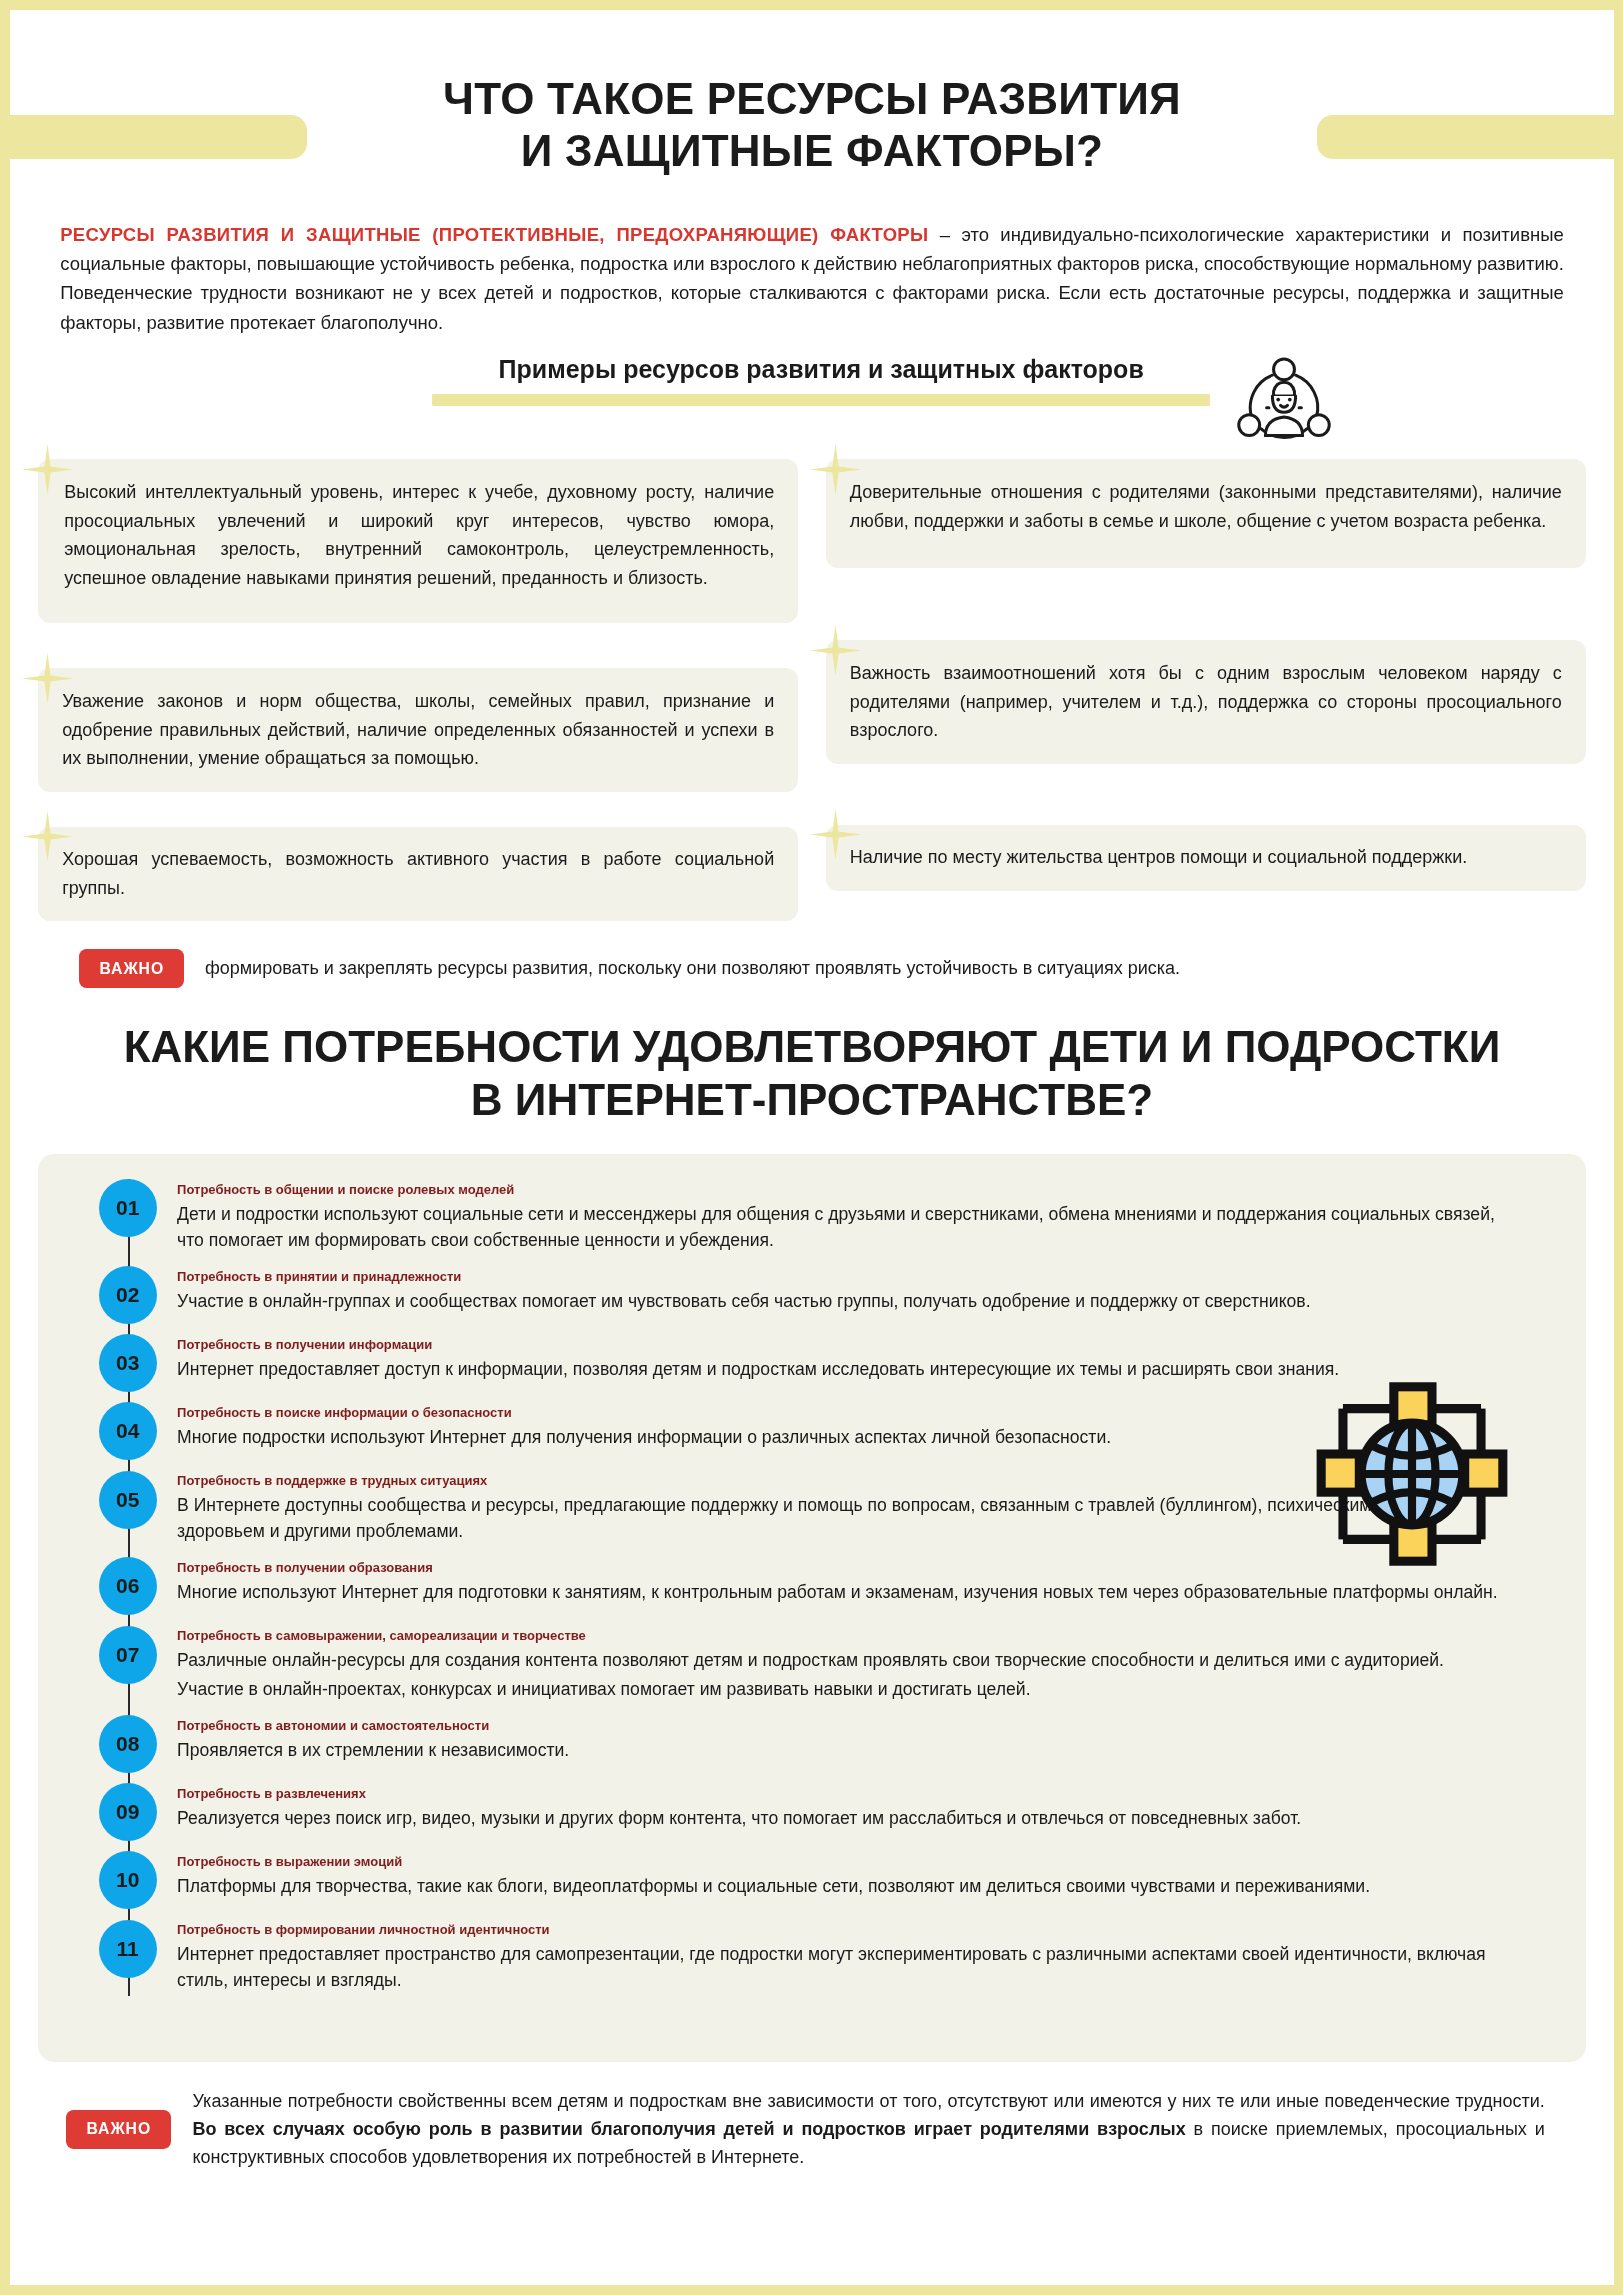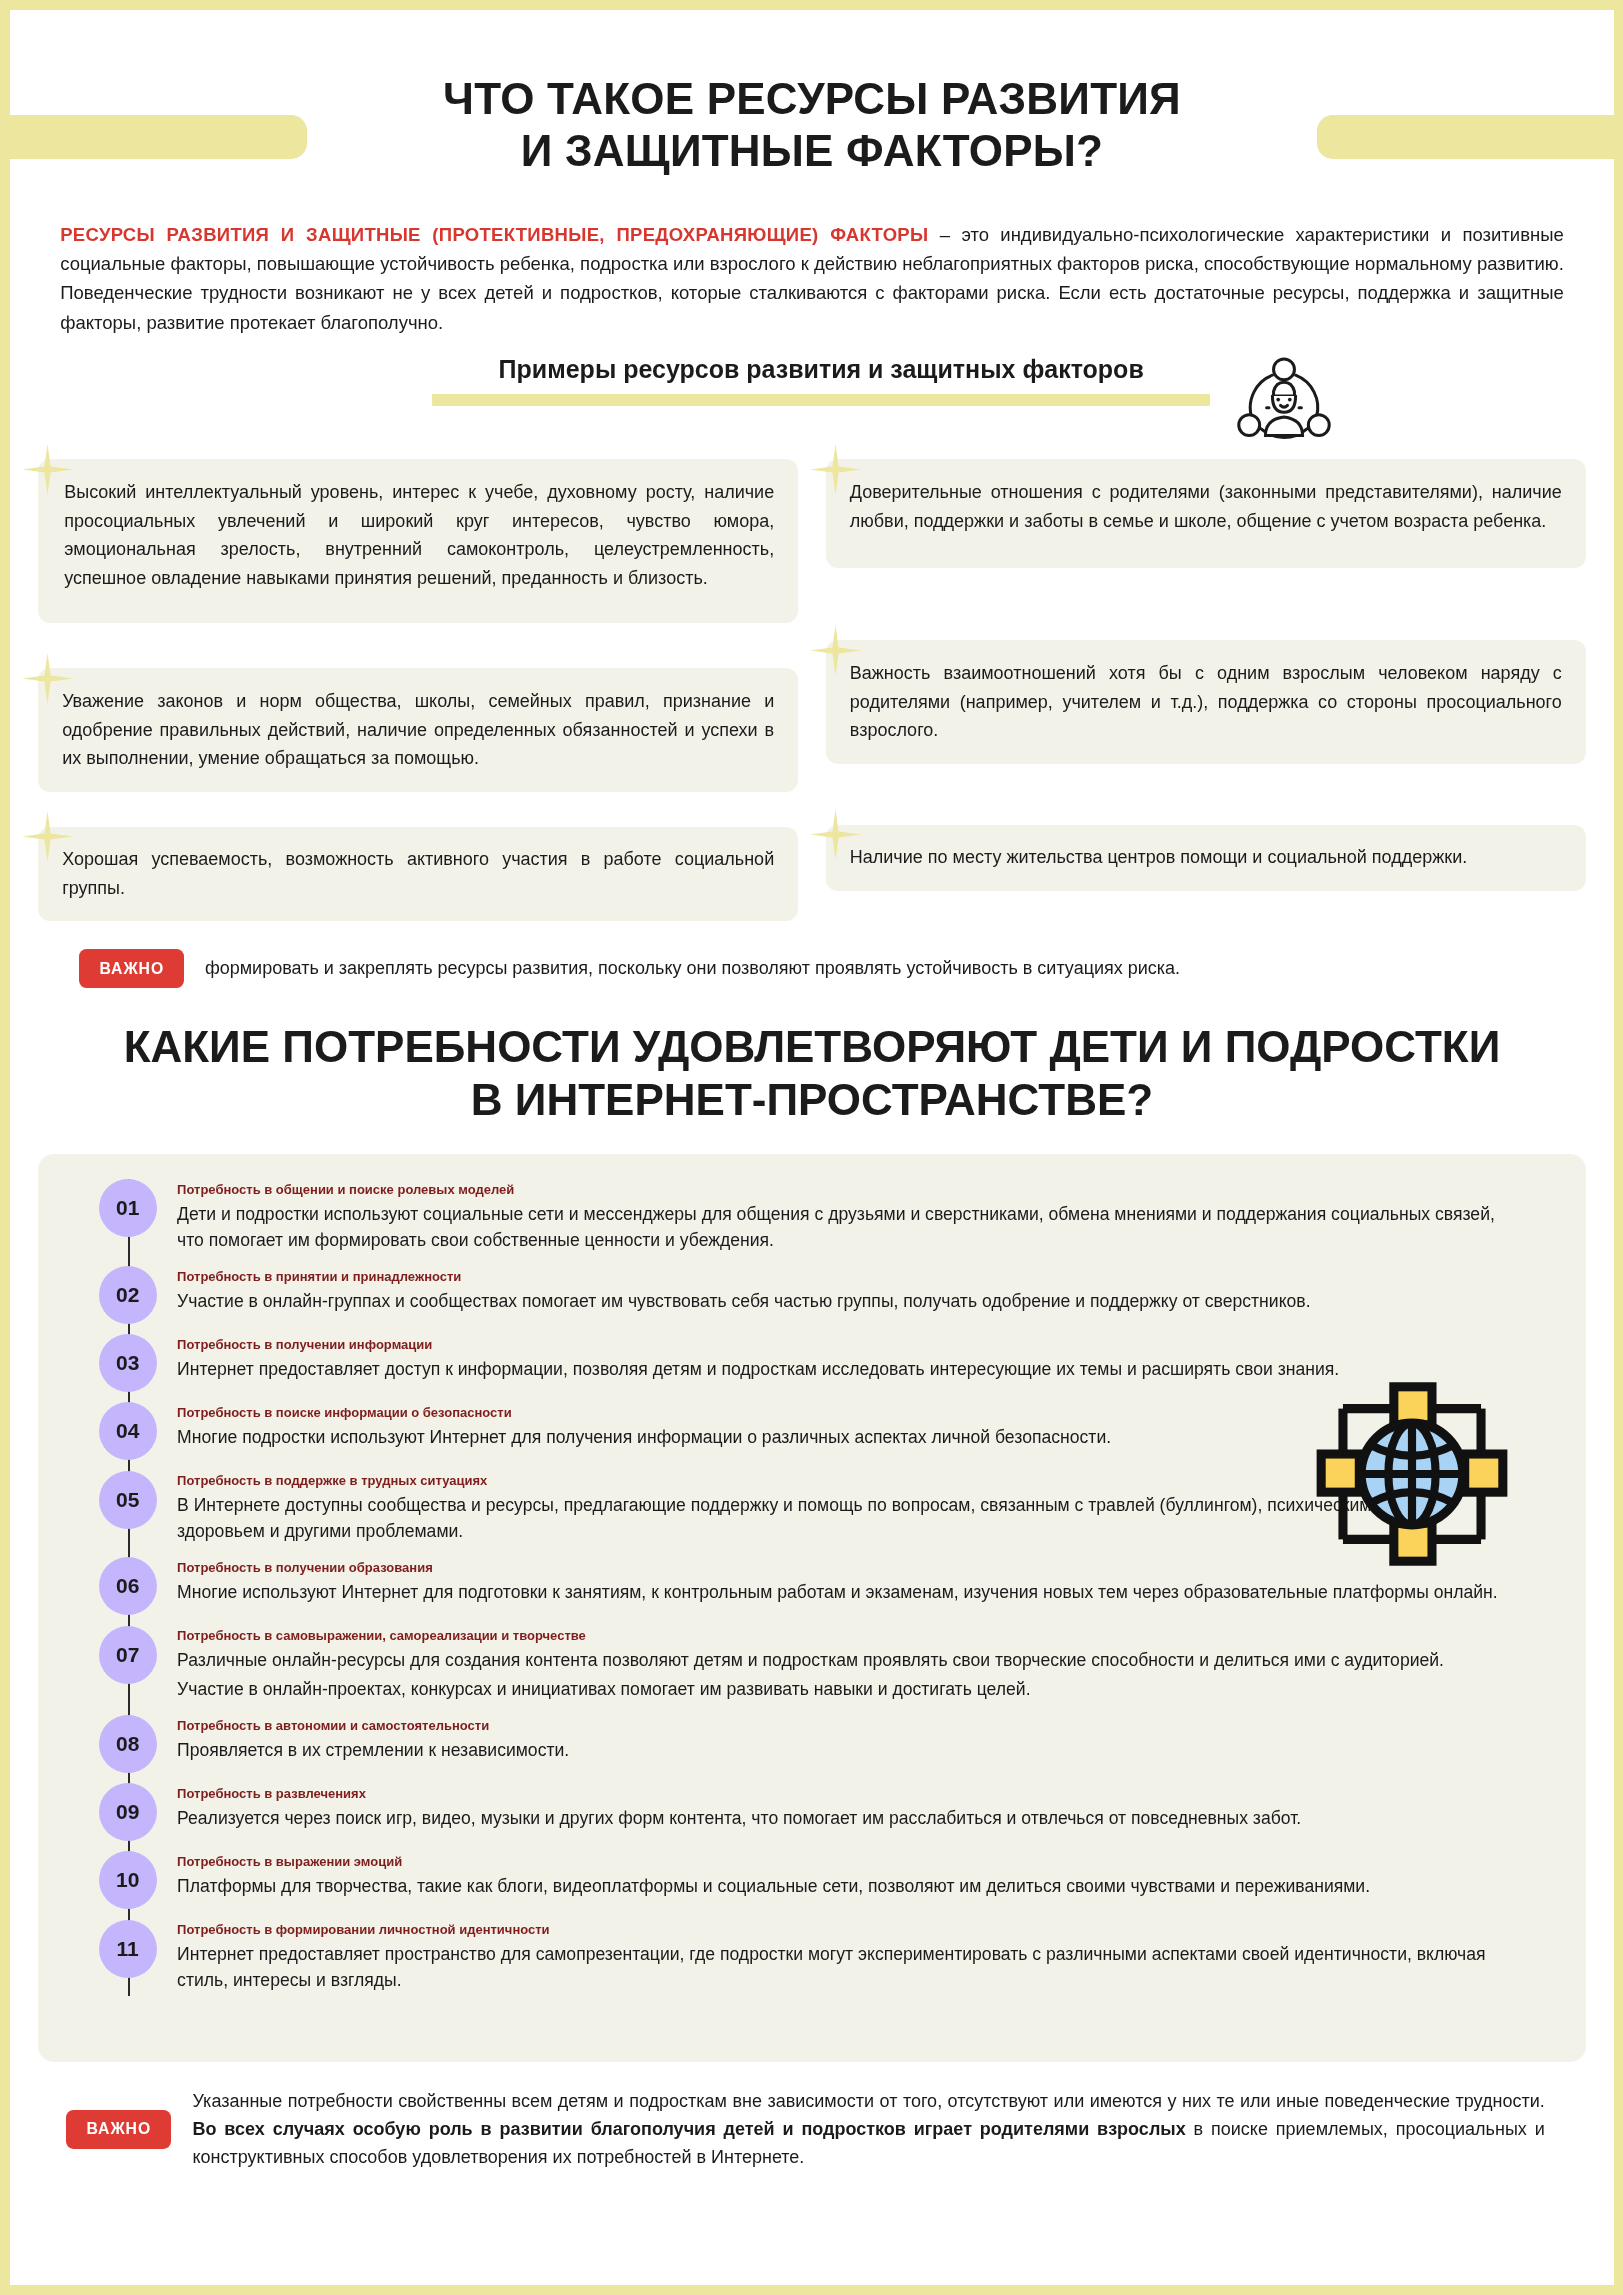--- a/index.html
+++ b/index.html
@@ -209,21 +209,21 @@
     margin-bottom: 10.2px;
     z-index: 1;
   }
   .need-num {
     flex: 0 0 auto;
     width: 58px;
     height: 58px;
     margin-left: 42px;
     margin-right: 20.4px;
     border-radius: 50%;
-    background: #c4b5fd;
+    background: #0ea5e9;
     color: #1b1b1b;
     font-size: 21px;
     font-weight: 700;
     display: flex;
     align-items: center;
     justify-content: center;
     position: relative;
     z-index: 2;
   }
   .need-body { flex: 1 1 auto; padding-top: 2.8px; max-width: 1343px; }

